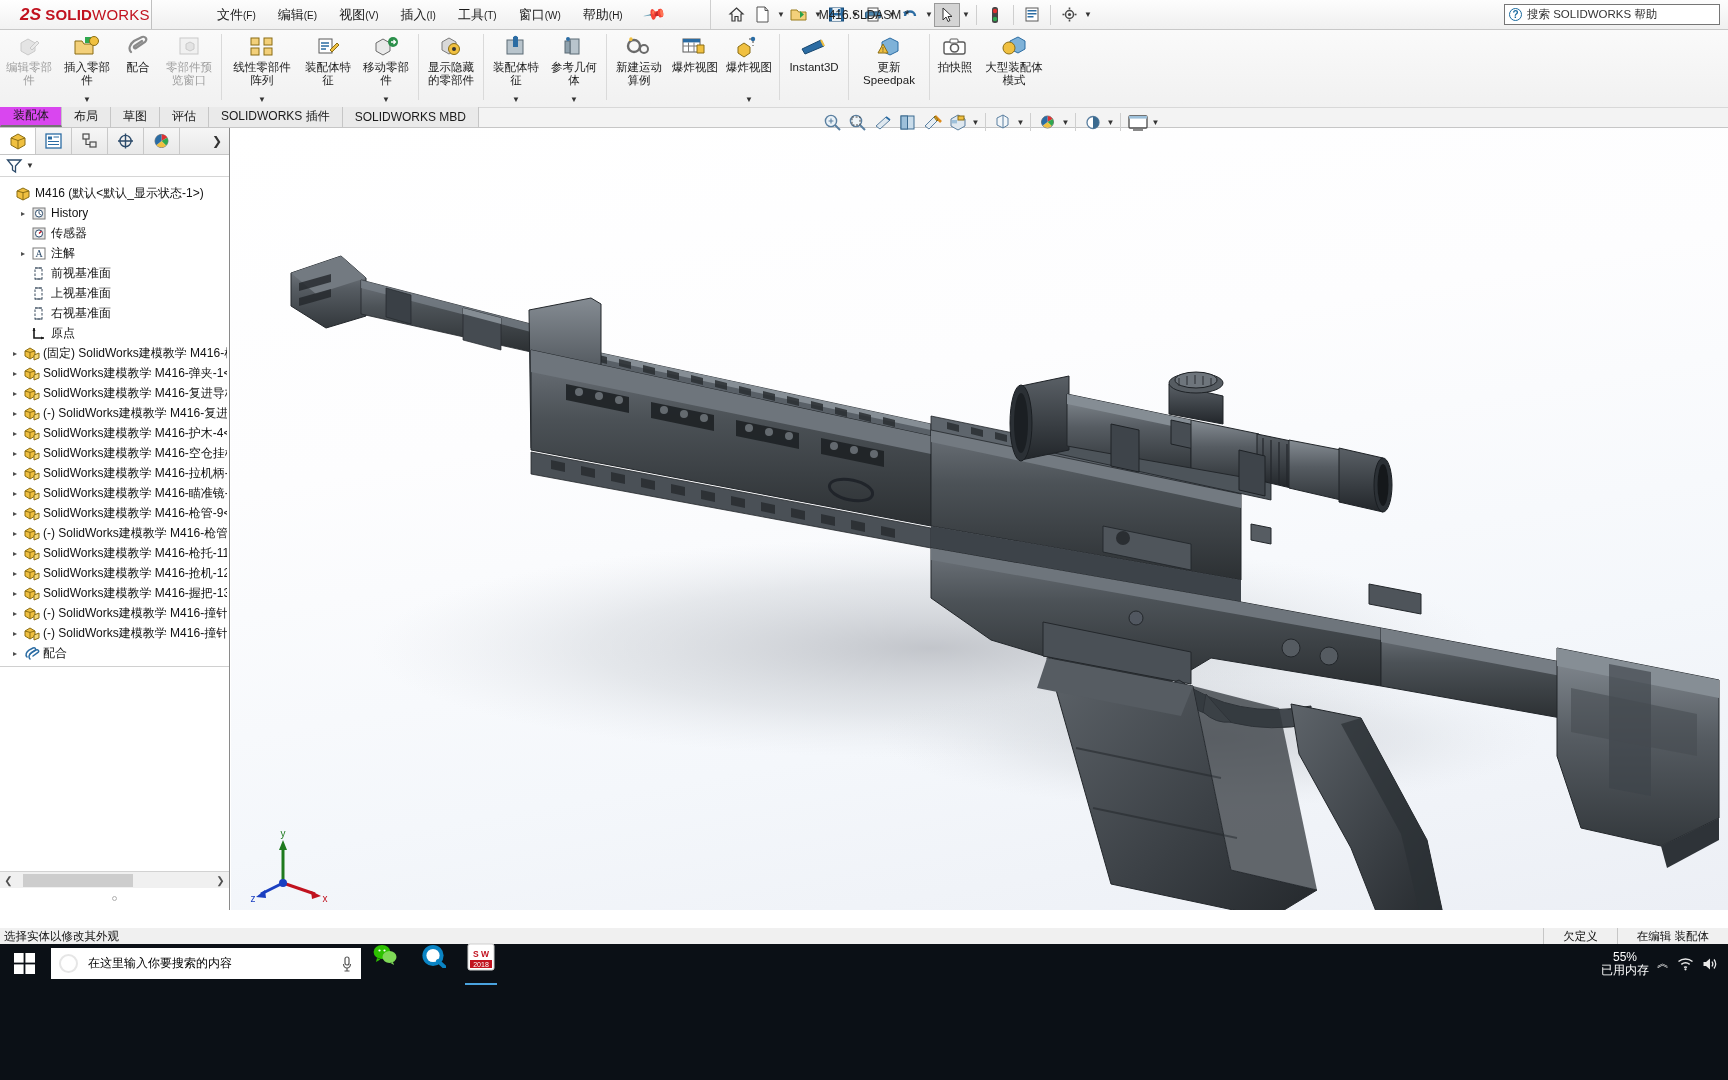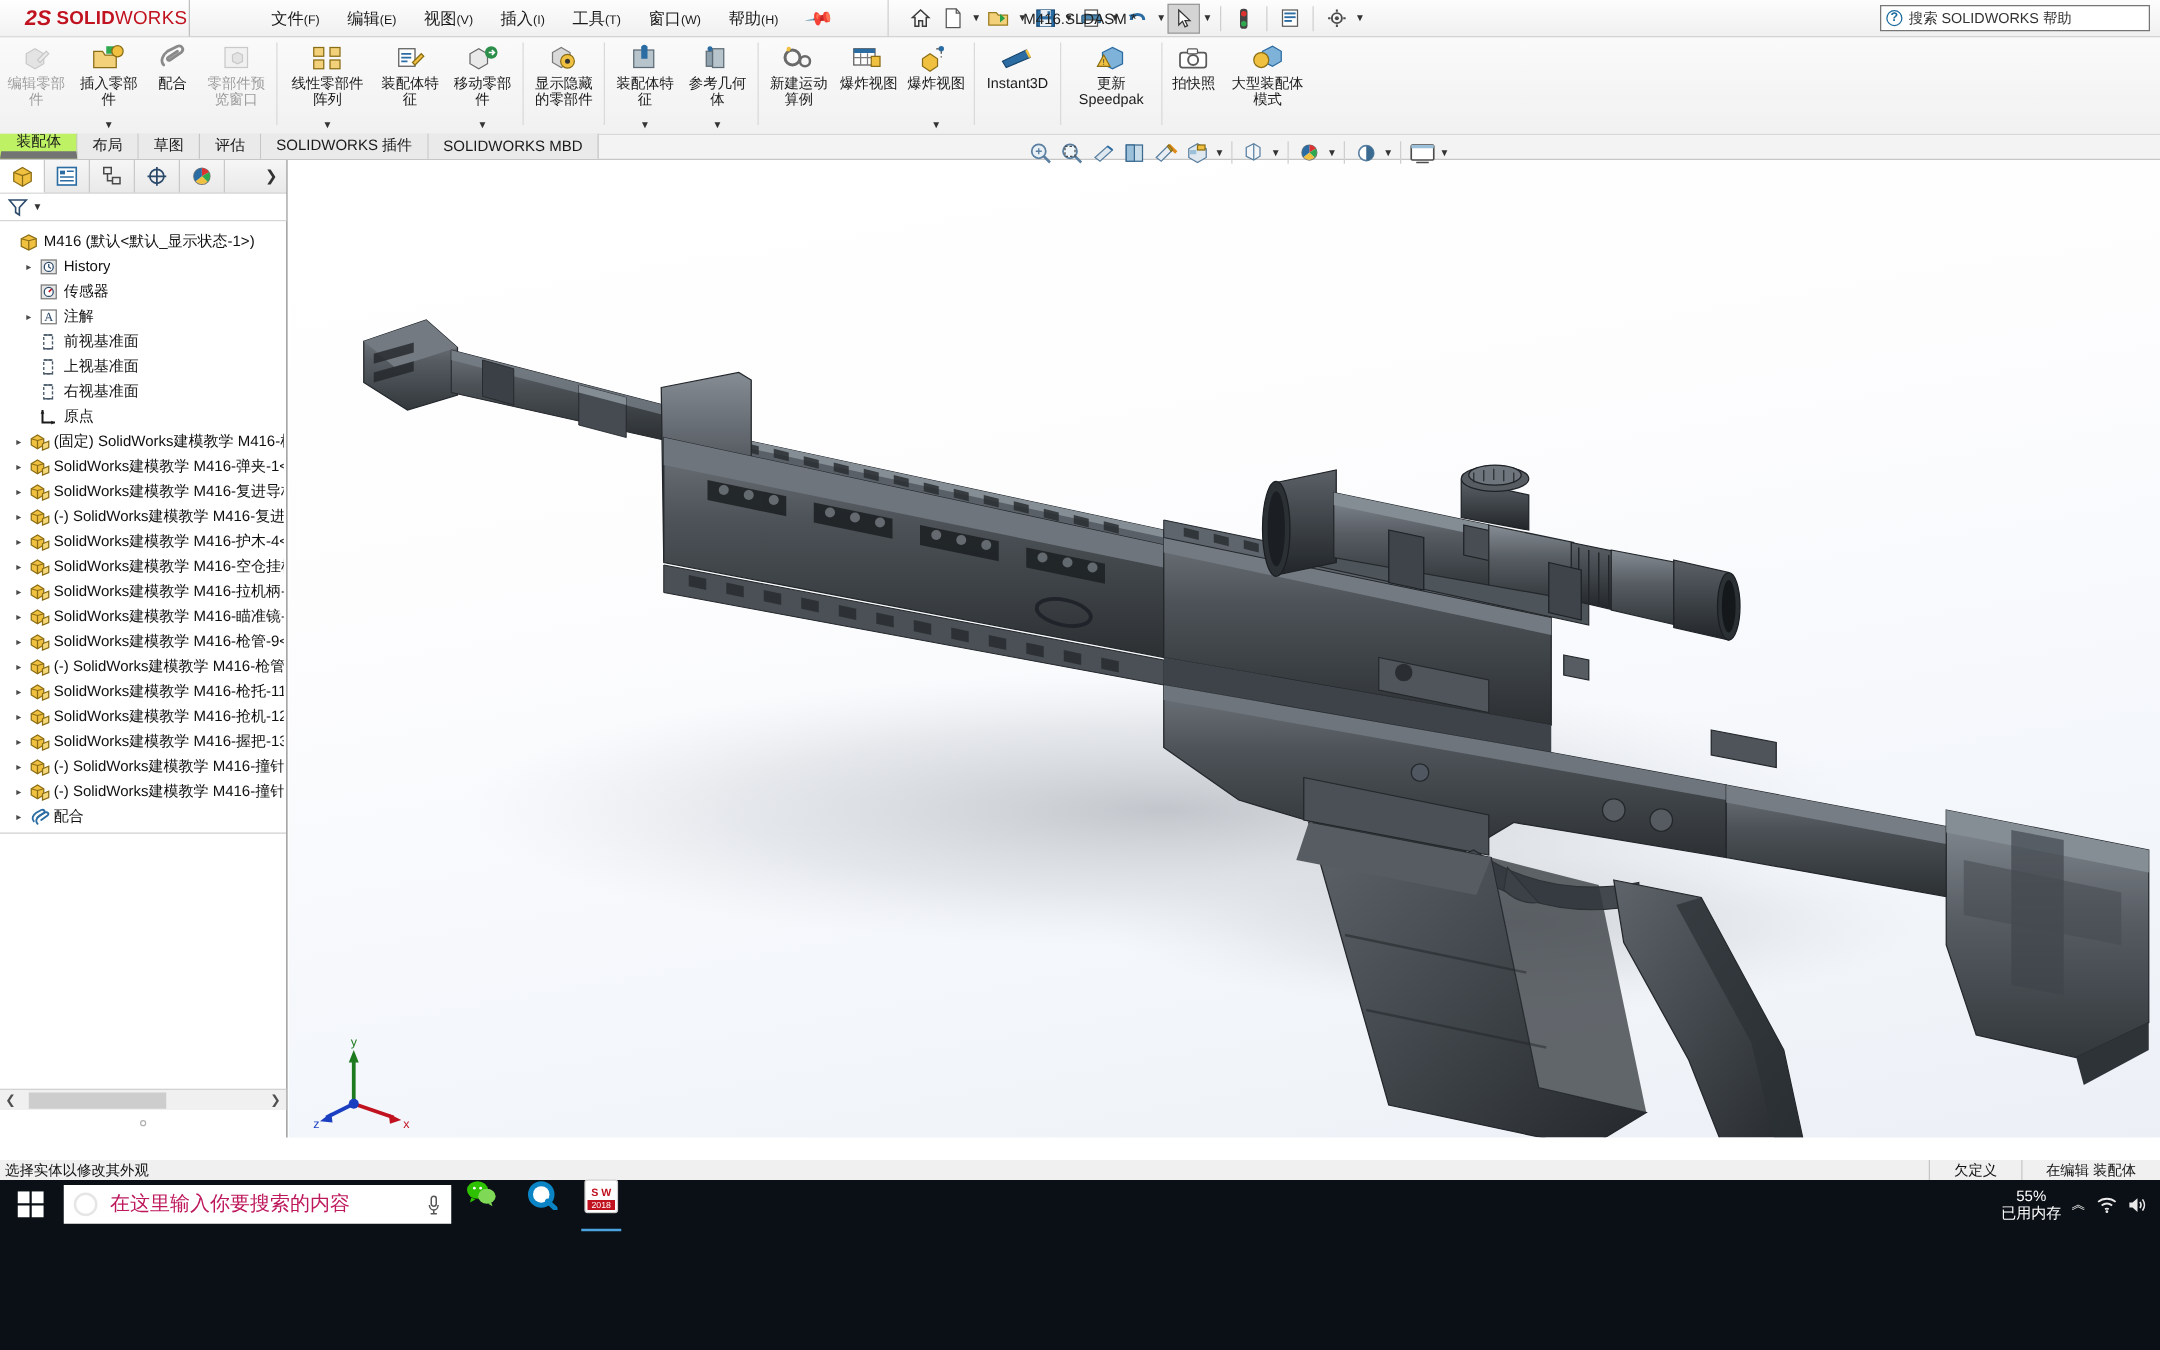--- a/index.html
+++ b/index.html
@@ -86,21 +86,21 @@
   .tabbar {
     position:absolute; left:0; top:108px; width:1728px; height:20px;
     background:#f3f3f3; display:flex; align-items:flex-end;
     border-bottom:1px solid #c6c6c6;
   }
   .tab {
     font-size:12px; color:#1a1a1a; padding:2px 12px 3px 12px; height:20px;
     border-right:1px solid #c6c6c6; display:flex;align-items:center;
     background:#eaeaea; cursor:default;
   }
-  .tab.active { background:#bef264; border-bottom:6px solid #737373; }
+  .tab.active { background:#d946ef; border-bottom:2px solid #737373; }
   .tab:first-child { border-left:1px solid transparent; }
 
   
   .viewtoolbar {
     position:absolute; left:820px; top:110px; height:24px;
     display:flex; align-items:center; gap:0px; z-index:6;
   }
   .vbtn { width:25px;height:24px;display:flex;align-items:center;justify-content:center;cursor:default;}
   .vcaret { width:11px;height:24px;display:flex;align-items:center;justify-content:center;font-size:8px;color:#333;}
   .vsep { width:1px;height:18px;background:#cfcfcf;margin:0 4px;}
@@ -181,21 +181,21 @@
     background:#0b1016;
     display:flex; align-items:flex-start;
   }
   .tb-inner { display:flex; align-items:center; height:39px; width:100%; }
   .startbtn { width:48px;height:39px;display:flex;align-items:center;justify-content:center;cursor:default;}
   .cortana-circle { width:19px;height:19px;border-radius:50%;border:2px solid #e6e6e6;}
   .searchbox {
     height:31px; width:310px; background:#ffffff; display:flex; align-items:center;
     padding:0 8px; margin-left:3px; gap:10px;
   }
-  .searchbox .txt { font-size:16px; color:#be185d; flex:1; }
+  .searchbox .txt { font-size:12px; color:#000000; flex:1; }
   .tb-app { width:48px;height:42px;display:flex;align-items:flex-start;justify-content:center;cursor:default;
             position:relative;}
   .tb-app.active::after { content:''; position:absolute; bottom:0; left:8px; right:8px; height:2px;
                           background:#4aa3df; }
   .tray { margin-left:auto; display:flex; align-items:center; padding-right:10px; gap:8px;
           color:#e8e8e8; font-size:12px; }
   .mem { text-align:center; line-height:13px; font-size:12px; color:#fff; }
 </style>
 </head>
 <body>

